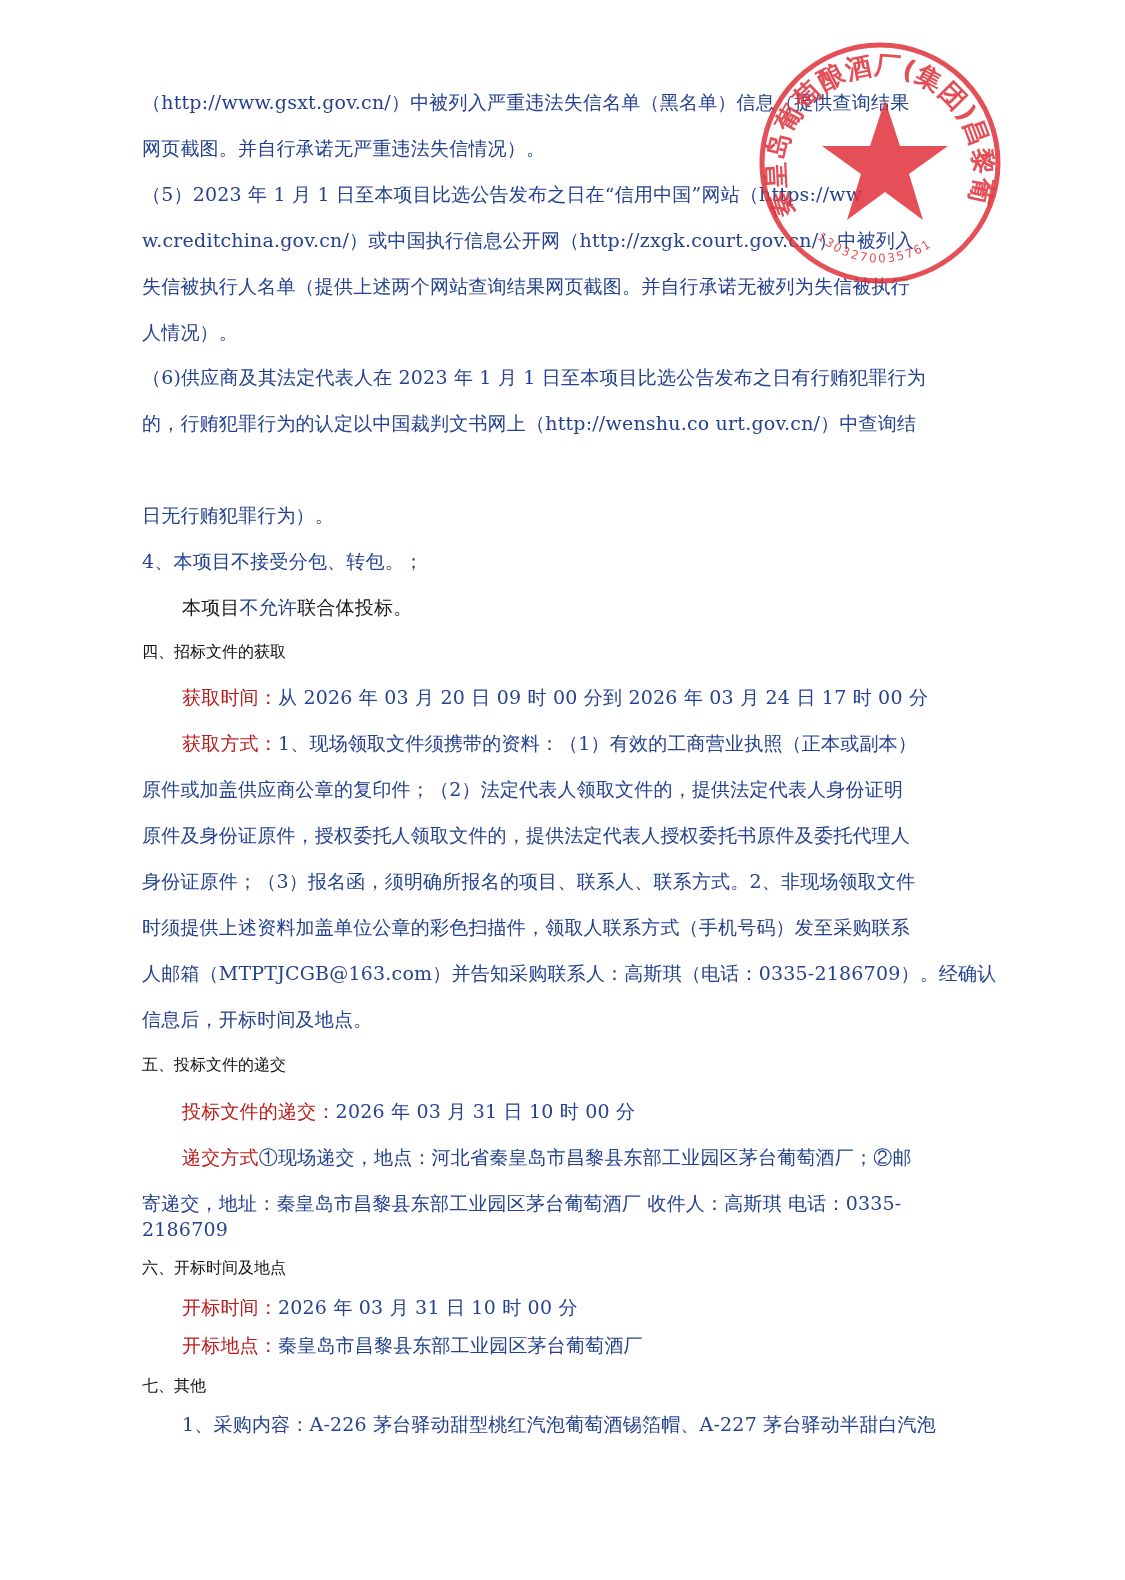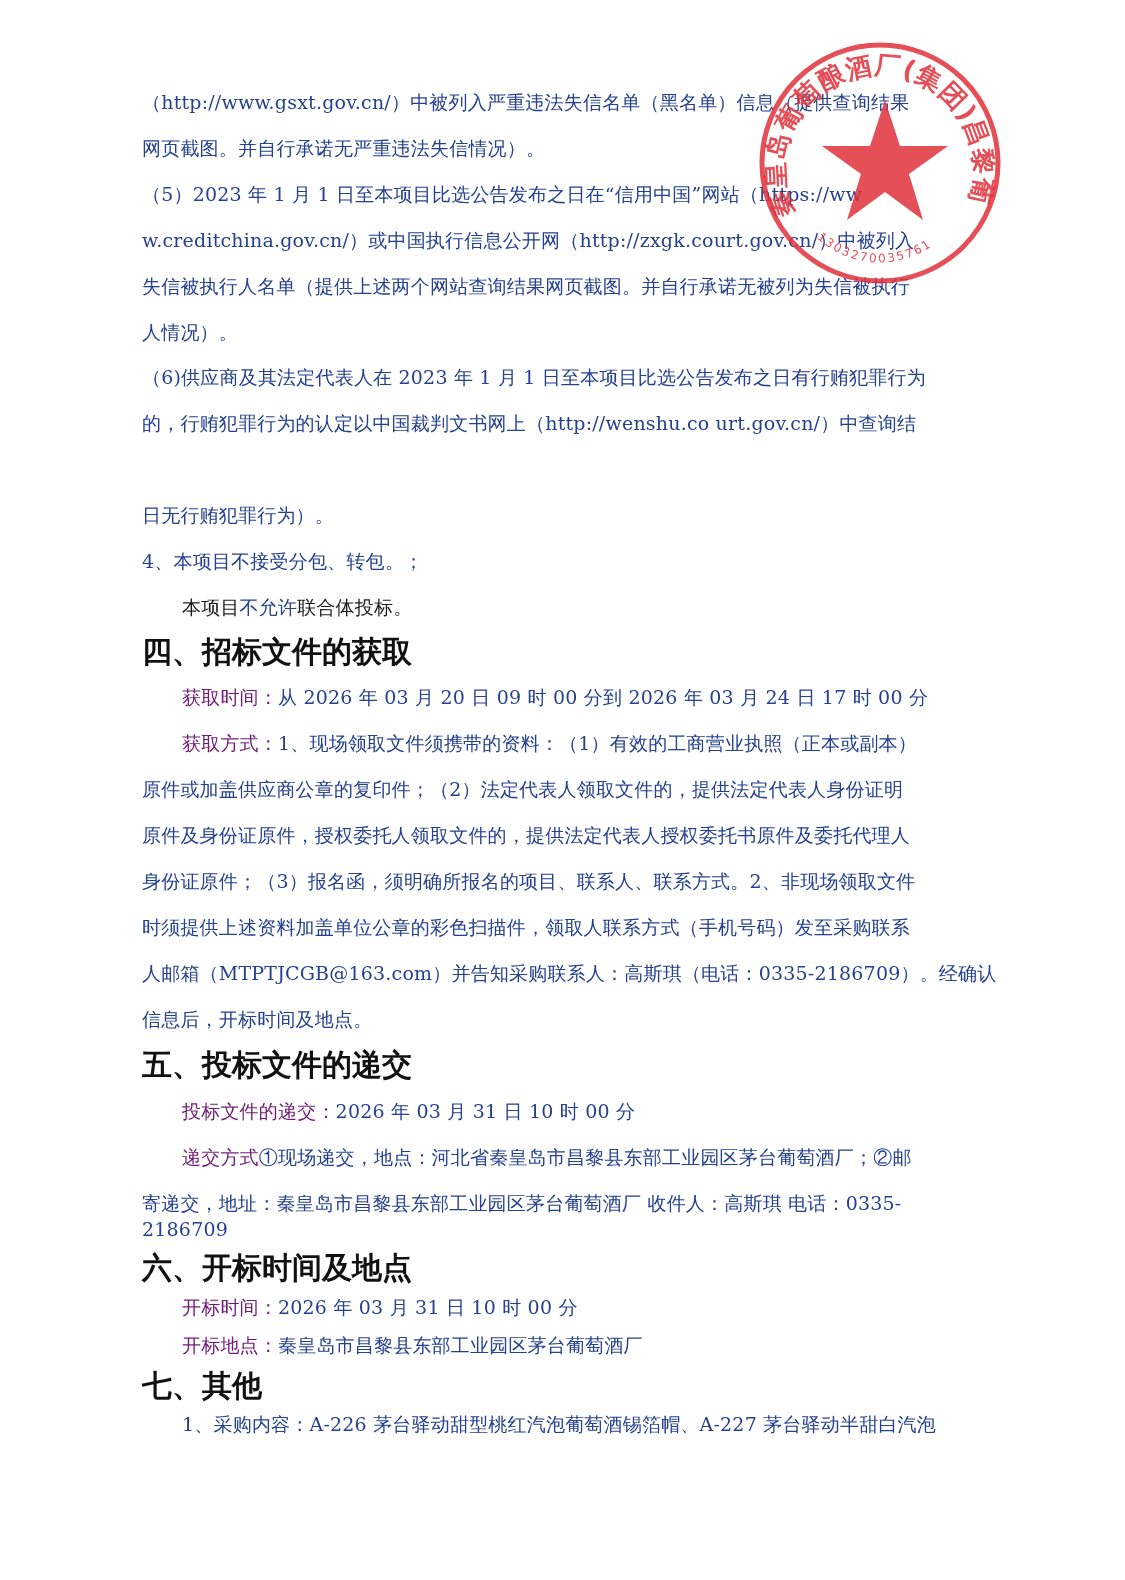--- a/index.html
+++ b/index.html
@@ -2,24 +2,24 @@
 <html><head>
 <meta charset="utf-8">
 <style>
   html, body { margin: 0; padding: 0; background: #ffffff; }
   body { width: 1125px; height: 1580px; position: relative; overflow: hidden;
          font-family: "DejaVu Serif", "Liberation Serif", serif; }
   .page { position: absolute; left: 0; top: 8px; width: 1079px; height: 1580px; }
   .line { position: absolute; left: 142px; font-size: 19px; line-height: 24px;
           white-space: nowrap; color: #25418f; letter-spacing: 0.2px; }
   .ind { left: 182px; }
-  .lbl { color: #701a75; }
+  .lbl { color: #b91c1c; }
   .blk { color: #1a1a1a; }
   .it { color: #25418f; }
-  .heading { position: absolute; left: 142px; font-size: 30px; line-height: 28px; font-weight: bold;
+  .heading { position: absolute; left: 142px; font-size: 16px; line-height: 28px; font-weight: normal;
              color: #111111; font-family: "DejaVu Sans", "Liberation Sans", sans-serif; }
   .stamp { position: absolute; left: 755px; top: 30px; width: 250px; height: 250px; pointer-events: none; }
 </style>
 </head>
 <body>
 
 <div class="page">
 
   <div class="line" style="top:82px">（http://www.gsxt.gov.cn/）中被列入严重违法失信名单（黑名单）信息（提供查询结果</div>
   <div class="line" style="top:128px">网页截图。并自行承诺无严重违法失信情况）。</div>

